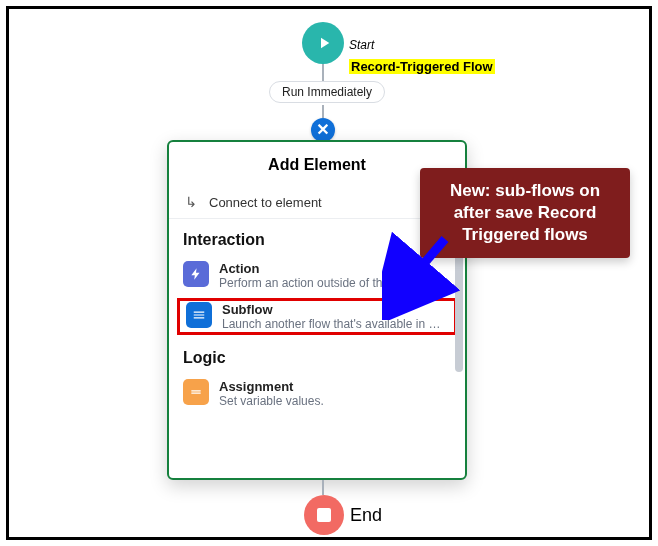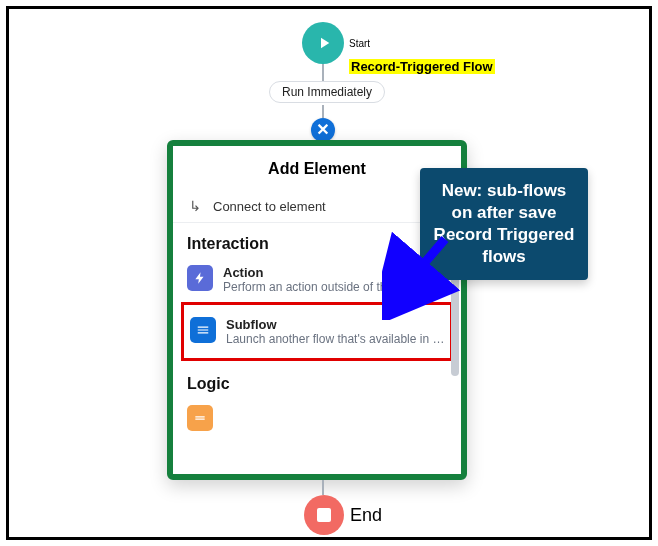--- a/index.html
+++ b/index.html
@@ -24,21 +24,21 @@
     cursor:pointer;
   }
   .start-node svg { width:18px; height:18px; fill:#fff; margin-left:2px; }
   .start-label-title {
     position:absolute; left:349px; top:21px;
     font-size:13px; font-weight:700;
     background:#ffff00; padding:0 2px;margin-top:38px;
   }
   .start-label-sub {
     position:absolute; left:349px; top:38px;
-    font-size:10px; color:#000;
+    font-size:12px; color:#000;font-style:italic;
   }
   .connector1 {
     position:absolute; left:322px; top:64px; width:2px; height:17px; background:#a9b1bb;
   }
   .timing-pill {
     position:absolute; left:269px; top:81px;
     background:#fff; border:1px solid #d9dde3; border-radius:14px;
     font-size:12px; padding:3px 12px; color:#222;
   }
   .connector2 {
@@ -50,21 +50,21 @@
     background:#0f6fd8; color:#fff;
     display:flex; align-items:center; justify-content:center;
     font-size:16px; font-weight:700; line-height:1;
     box-shadow:0 1px 3px rgba(0,0,0,.2);
     cursor:pointer;
   }
   
   .popover {
     position:absolute; left:167px; top:140px;
     width:300px; height:340px;
-    background:#fff; border:6px solid #15803d; border-radius:6px;
+    background:#fff; border:2px solid #15803d; border-radius:6px;
     box-shadow:0 6px 18px rgba(0,0,0,.18);
     display:flex; flex-direction:column;
   }
   .popover-title {
     text-align:center; font-weight:700; font-size:16px;
     padding:14px 10px 12px;
   }
   .popover-body { flex:1; overflow:hidden; position:relative; }
   .scrollbar {
     position:absolute; right:2px; top:6px; bottom:6px; width:8px;
@@ -94,42 +94,42 @@
   .item-title { font-size:13px; font-weight:600; color:#222; }
   .item-desc  { font-size:12px; color:#6a7280; max-width:220px; white-space:nowrap; overflow:hidden; text-overflow:ellipsis; }
   .icon-action { background:#5a6bd8; }
   .icon-action svg { width:14px; height:14px; fill:#fff; }
   .icon-subflow { background:#0f6fd8; }
   .icon-subflow svg { width:14px; height:14px; fill:#fff; }
   .icon-assign { background:#f7a24a; }
   .icon-assign svg { width:14px; height:14px; fill:#fff; }
   .subflow-highlight {
     border:3px solid #e00000;
-    margin:2px 8px; padding:12px 6px;
+    margin:2px 8px; padding:1px 6px;
   }
   
   .connector3 {
     position:absolute; left:322px; top:480px; width:2px; height:15px; background:#a9b1bb;
   }
   .end-node {
     position:absolute; left:304px; top:495px;
     width:40px; height:40px; border-radius:50%;
     background:#f26a63;
     display:flex; align-items:center; justify-content:center;
     cursor:pointer;
   }
   .end-node .sq { width:14px; height:14px; background:#fff; border-radius:2px; }
   .end-label {
     position:absolute; left:350px; top:505px;
     font-size:18px; font-weight:400; color:#000;
   }
   
   .callout {
     position:absolute; left:420px; top:168px;
-    width:168px; background:#0c4a6e; color:#fff;
+    width:210px; background:#7f1d1d; color:#fff;
     border-radius:4px; padding:12px 12px;
     font-size:17px; font-weight:700; text-align:center; line-height:1.3;
     box-shadow:0 4px 10px rgba(0,0,0,.2);
   }
   .callout-arrow {
     position:absolute; left:382px; top:230px;
     width:90px; height:90px; pointer-events:none;
   }
 </style>
 </head>
@@ -187,20 +187,24 @@
       </div>
     </div>
 
     <div class="section-label">Logic</div>
 
     <div class="item">
       <div class="item-icon icon-assign">
         <svg viewBox="0 0 24 24">
             <path d="M4 9h16v2H4zM4 13h16v2H4z"></path>
           </svg>
+      </div>
+      <div>
+        <div class="item-title">Assignment</div>
+        <div class="item-desc">Set variable values.</div>
       </div>
     </div>
 
     <div class="scrollbar">
       <div class="scrollbar-thumb"></div>
     </div>
   </div>
 </div>
 
 <div class="connector3"></div>

